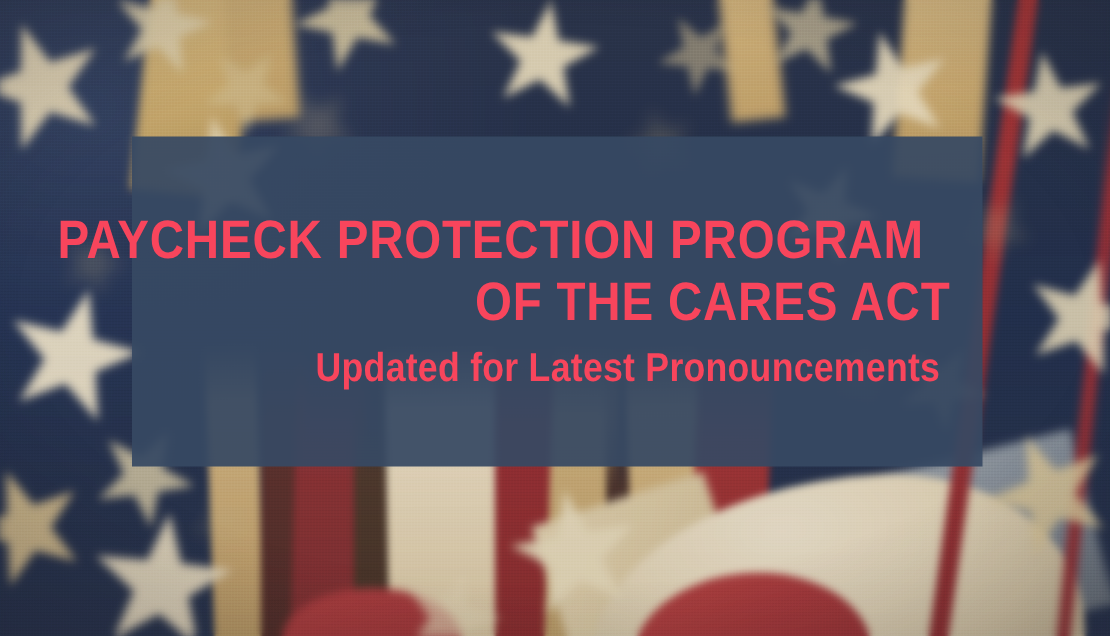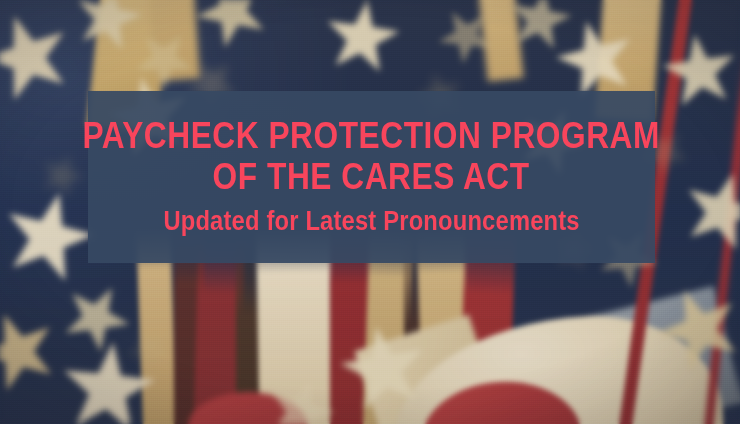--- a/index.html
+++ b/index.html
@@ -189,25 +189,25 @@
     filter: blur(5px);
     opacity: .75;
   }
 
   
   .overlay-panel {
     position: absolute;
     left: 88px;
     top: 91px;
     width: 567px;
-    height: 172px;
+    height: 220px;
     background: rgba(55, 73, 99, 0.93);
     display: flex;
     flex-direction: column;
-    align-items: center;
+    align-items: flex-end;
     justify-content: center;
   }
 
   .headline {
     color: #F8455C;
     font-family: "Liberation Sans Narrow", "Liberation Sans", sans-serif;
     font-weight: 700;
     font-size: 36px;
     line-height: 1.08;
     letter-spacing: 0.6px;

